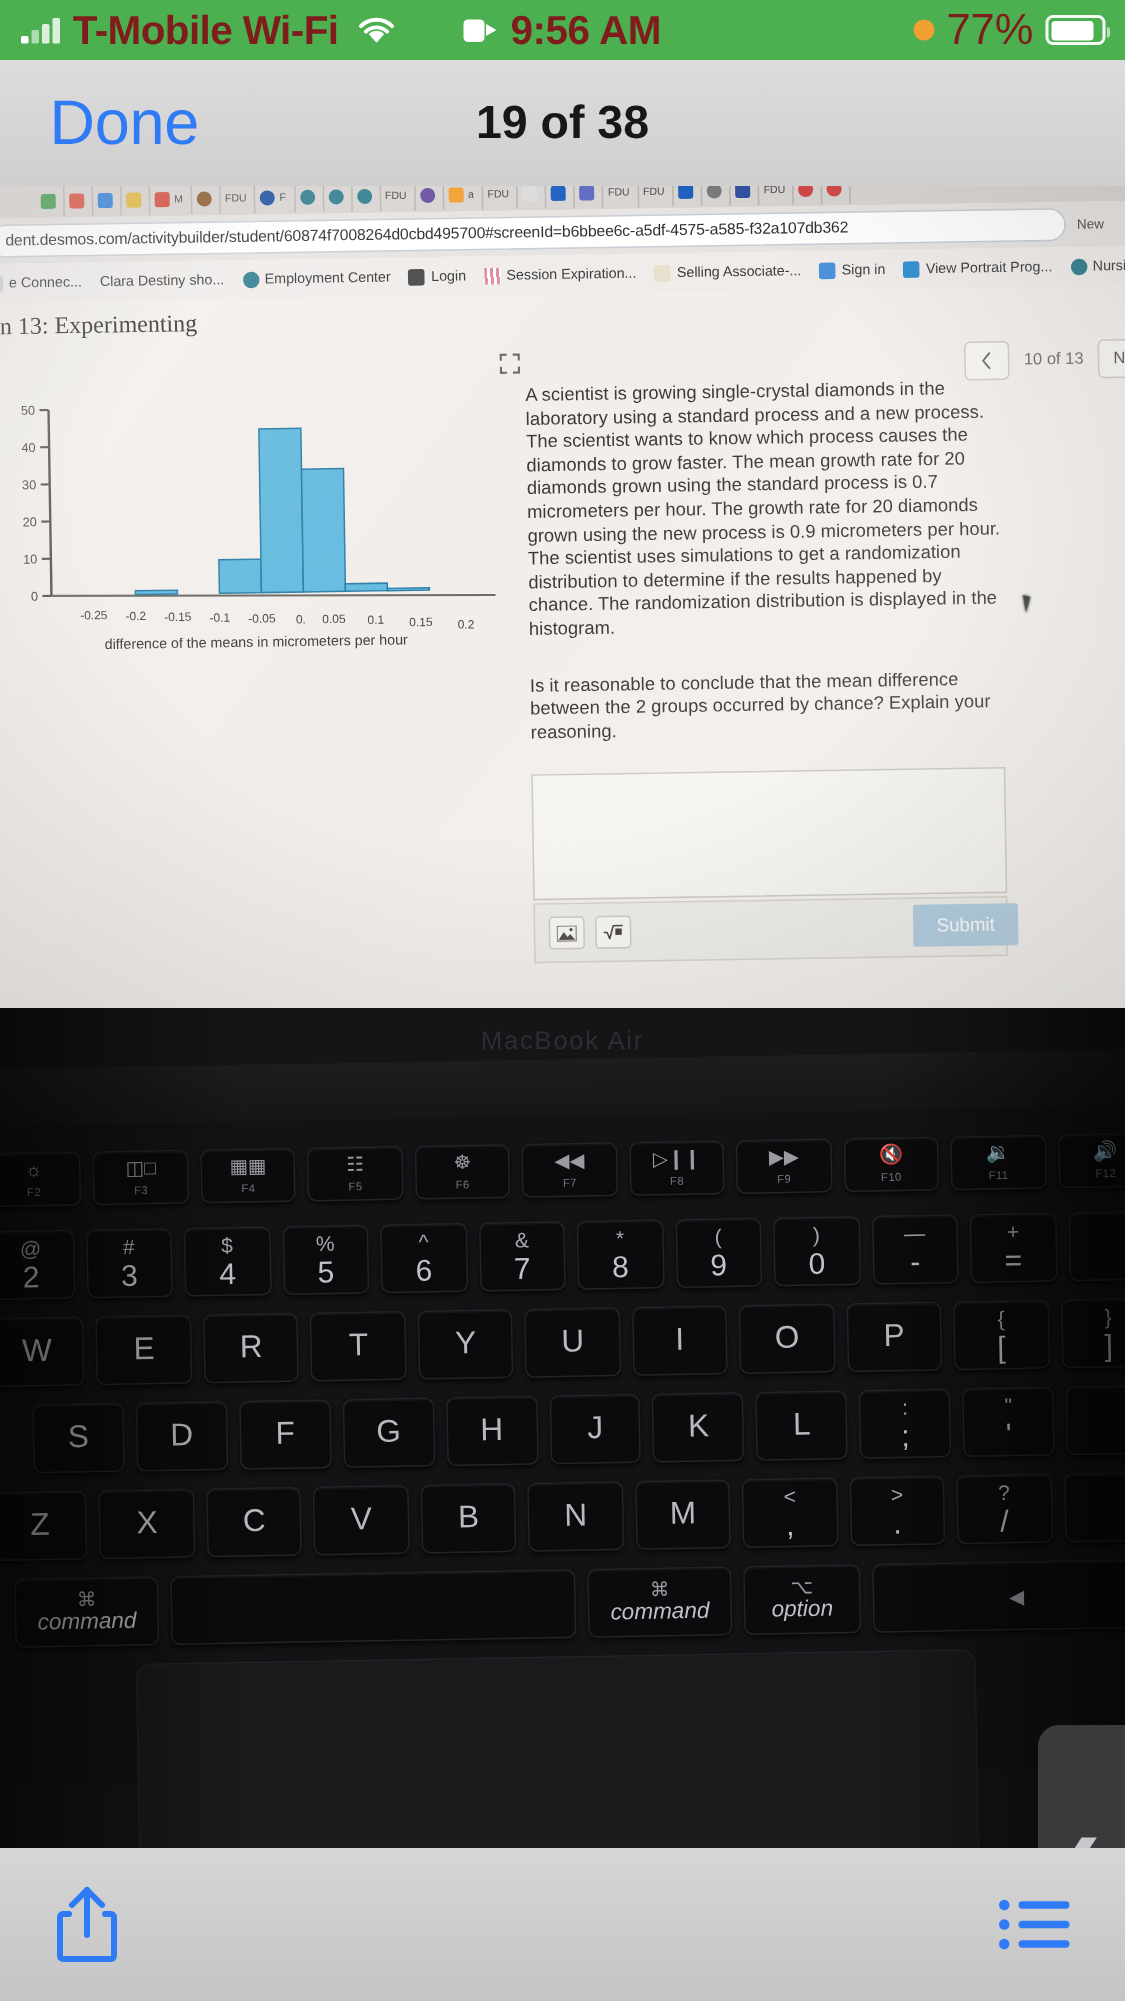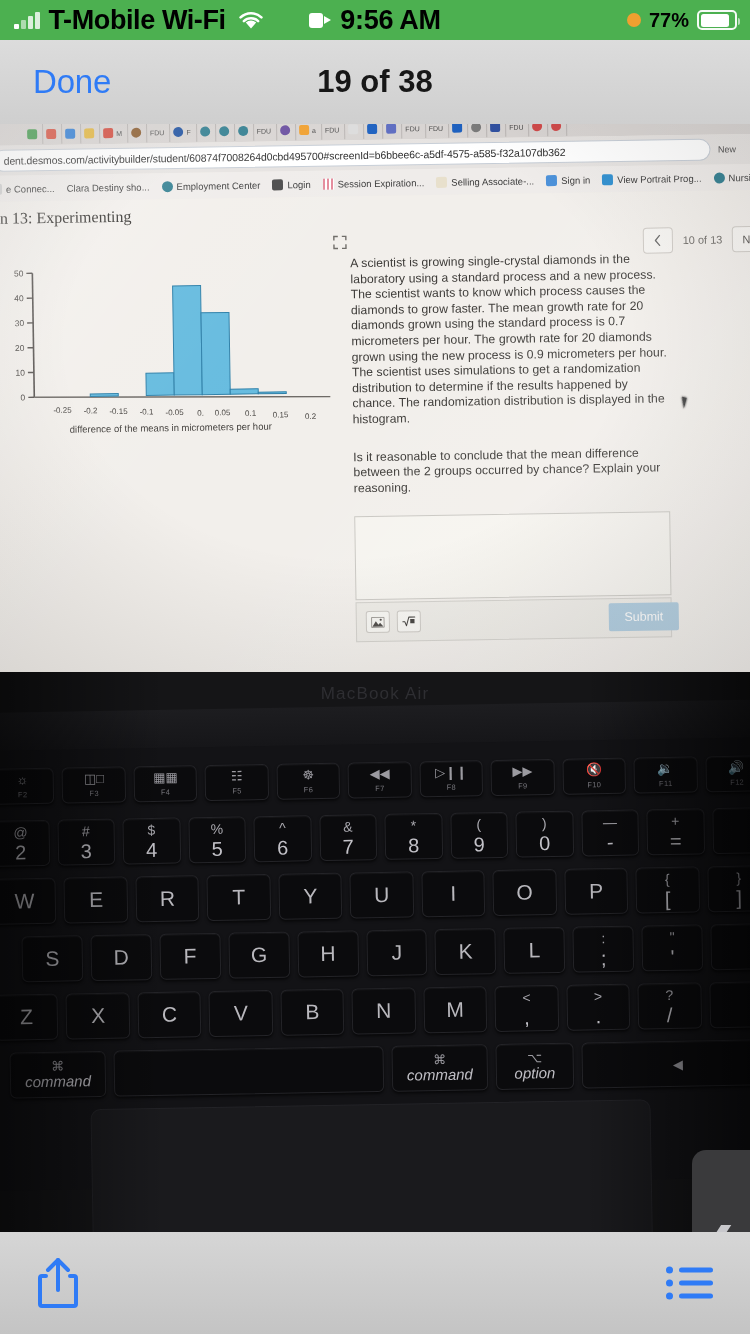--- a/index.html
+++ b/index.html
@@ -8,52 +8,52 @@
     font-family:"Liberation Sans", sans-serif;
     background:#000;
     -webkit-font-smoothing:antialiased;
   }
   #screen { position:relative; width:750px; height:1334px; overflow:hidden; background:#101010; }
 
   
   .statusbar {
     position:absolute; top:0; left:0; width:750px; height:40px;
     background:#4cb050;
-    display:flex; align-items:center; color:#000000;
+    display:flex; align-items:center; color:#7f1d1d;
     font-size:27px; font-weight:600;
   }
   .sb-left { display:flex; align-items:center; gap:9px; padding-left:14px; flex:0 0 auto; }
   .bars { display:flex; align-items:flex-end; gap:2.5px; height:17px; }
   .bars i { display:block; width:4.5px; background:#fff; border-radius:1px; }
   .bars i:nth-child(1){ height:5px; opacity:1; }
   .bars i:nth-child(2){ height:9px; opacity:.55; }
   .bars i:nth-child(3){ height:13px; opacity:.8; }
   .bars i:nth-child(4){ height:17px; opacity:.8; }
   .carrier { font-size:27px; letter-spacing:-.4px; }
   .wifi { width:28px; height:20px; position:relative; margin-left:2px; }
   .sb-center { position:absolute; left:0; right:0; text-align:center; display:flex; justify-content:center; align-items:center; gap:9px; pointer-events:none;}
   .camrec { width:22px;height:15px; position:relative; }
   .camrec::before{content:"";position:absolute;left:0;top:0;width:14px;height:15px;background:#fff;border-radius:3px;}
   .camrec::after{content:"";position:absolute;left:15px;top:3px;border-style:solid;border-width:4.5px 0 4.5px 7px;border-color:transparent transparent transparent #fff;}
   .clock { font-size:27px; font-weight:600; letter-spacing:-.3px;}
   .sb-right { margin-left:auto; display:flex; align-items:center; gap:8px; padding-right:13px; }
   .oval-dot { width:14px; height:14px; border-radius:50%; background:#f0a030; }
-  .pct { font-size:20px; font-weight:700; }
+  .pct { font-size:29px; font-weight:400; }
   .batt { width:40px; height:20px; border:2.5px solid rgba(255,255,255,.95); border-radius:5px; position:relative; }
   .batt::after{content:"";position:absolute;right:-5px;top:6px;width:2.5px;height:7px;background:rgba(255,255,255,.6);border-radius:0 2px 2px 0;}
   .batt i{ position:absolute; left:1.5px; top:1.5px; bottom:1.5px; width:78%; background:#fff; border-radius:2.5px; display:block;}
 
   
   .navbar {
     position:absolute; top:40px; left:0; width:750px; height:84px;
     background:linear-gradient(#dcdcdc,#cfcfcf);
   }
   .nav-done {
     position:absolute; left:33px; top:50%; transform:translateY(-50%);
-    color:#2f7bf6; font-size:33px; font-weight:500; letter-spacing:-.2px;
+    color:#2f7bf6; font-size:42px; font-weight:500; letter-spacing:-.2px;
     background:none; border:none; font-family:inherit; cursor:pointer;
   }
   .nav-title {
     position:absolute; left:0; right:0; top:50%; transform:translateY(-50%);
     text-align:center; color:#171717; font-size:31px; font-weight:700;
   }
 
   
   .photo {
     position:absolute; top:124px; left:0; width:750px; height:1108px;

